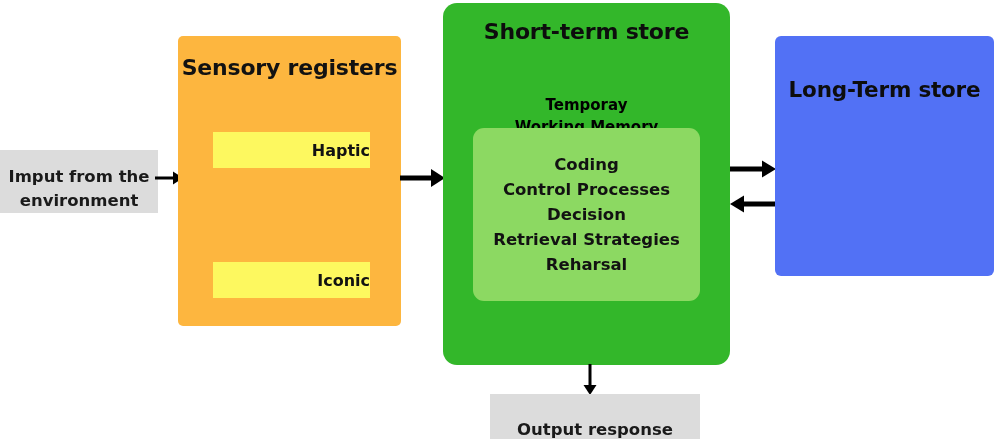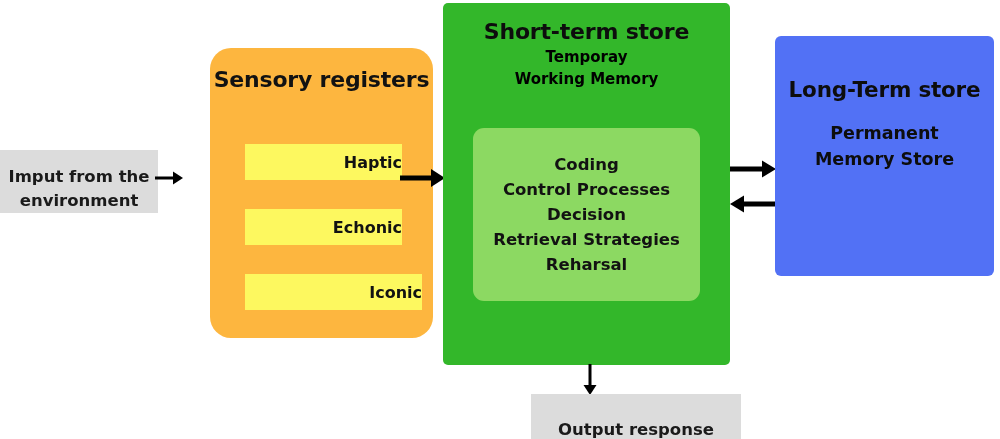--- a/index.html
+++ b/index.html
@@ -43,33 +43,31 @@
     height: 63px;
     font-size: 16.5px;
     line-height: 1.45;
   }
   #output-box {
     left: 490px;
     top: 394px;
     width: 210px;
     height: 45px;
     font-size: 16.5px;
-    margin-left: 41px;
   }
 
   
   #sensory-box {
     left: 178px;
-    top: 48px;
+    top: 36px;
     width: 223px;
     height: 290px;
     background: #FDB63F;
-    border-radius: 21px;
+    border-radius: 5px;
     padding-top: 19px;
-    margin-left: 32px;
   }
   #sensory-title {
     font-size: 22px;
     font-weight: bold;
     letter-spacing: -0.2px;
     color: #121212;
   }
   .sensory-chip {
     position: absolute;
     left: 35px;
@@ -78,31 +76,32 @@
     background: #FDF85F;
     display: flex;
     align-items: center;
     justify-content: flex-end;
     font-size: 16px;
     font-weight: bold;
     color: #121212;
   }
   #chip-0 { top: 96px; }
   #chip-1 { top: 161px; }
-  #chip-2 { top: 226px; padding-left: 20px; }
+  #chip-2 { top: 226px; }
 
   
   #sts-box {
     left: 443px;
     top: 3px;
     width: 287px;
     height: 362px;
     background: #33B72A;
-    border-radius: 5px;
+    border-radius: 14px;
     padding-top: 16px;
+    gap: 48px;
   }
   #sts-title {
     font-size: 22px;
     font-weight: bold;
     letter-spacing: -0.2px;
     color: #0d0d0d;
   }
   #sts-subtitle {
     margin-top: 3px;
     font-size: 15px;
@@ -185,23 +184,20 @@
       <polygon points="18,3.5 28,10 18,16.5" fill="#000000"></polygon>
     </svg>
   </div>
 
   <div class="box" id="sensory-box">
     <div id="sensory-title">Sensory registers</div>
 
     <div class="sensory-chip" id="chip-0">
       <span>Haptic</span>
     </div>
-    <div class="sensory-chip" id="chip-1">
-      <span>Echonic</span>
-    </div>
     <div class="sensory-chip" id="chip-2">
       <span>Iconic</span>
     </div>
   </div>
 
   <div class="arrow" id="arrow-sensory-sts">
     <svg width="45" height="24" viewBox="0 0 45 24">
       <line x1="0" y1="12" x2="33" y2="12" stroke="#000000" stroke-width="5"></line>
       <polygon points="31,3 45,12 31,21" fill="#000000"></polygon>
     </svg>
@@ -237,21 +233,19 @@
 
   <div class="arrow" id="arrow-sts-output">
     <svg width="20" height="31" viewBox="0 0 20 31">
       <line x1="10" y1="0" x2="10" y2="22" stroke="#000000" stroke-width="3"></line>
       <polygon points="3.5,21 10,31 16.5,21" fill="#000000"></polygon>
     </svg>
   </div>
 
   <div class="box" id="lts-box">
     <div id="lts-title">Long-Term store</div>
-    <div id="lts-subtitle">Permanent
-Memory Store</div>
   </div>
 
   <div class="box grey-box" id="output-box">
     <span>Output response</span>
   </div>
 
 </div>
 
 </body></html>

